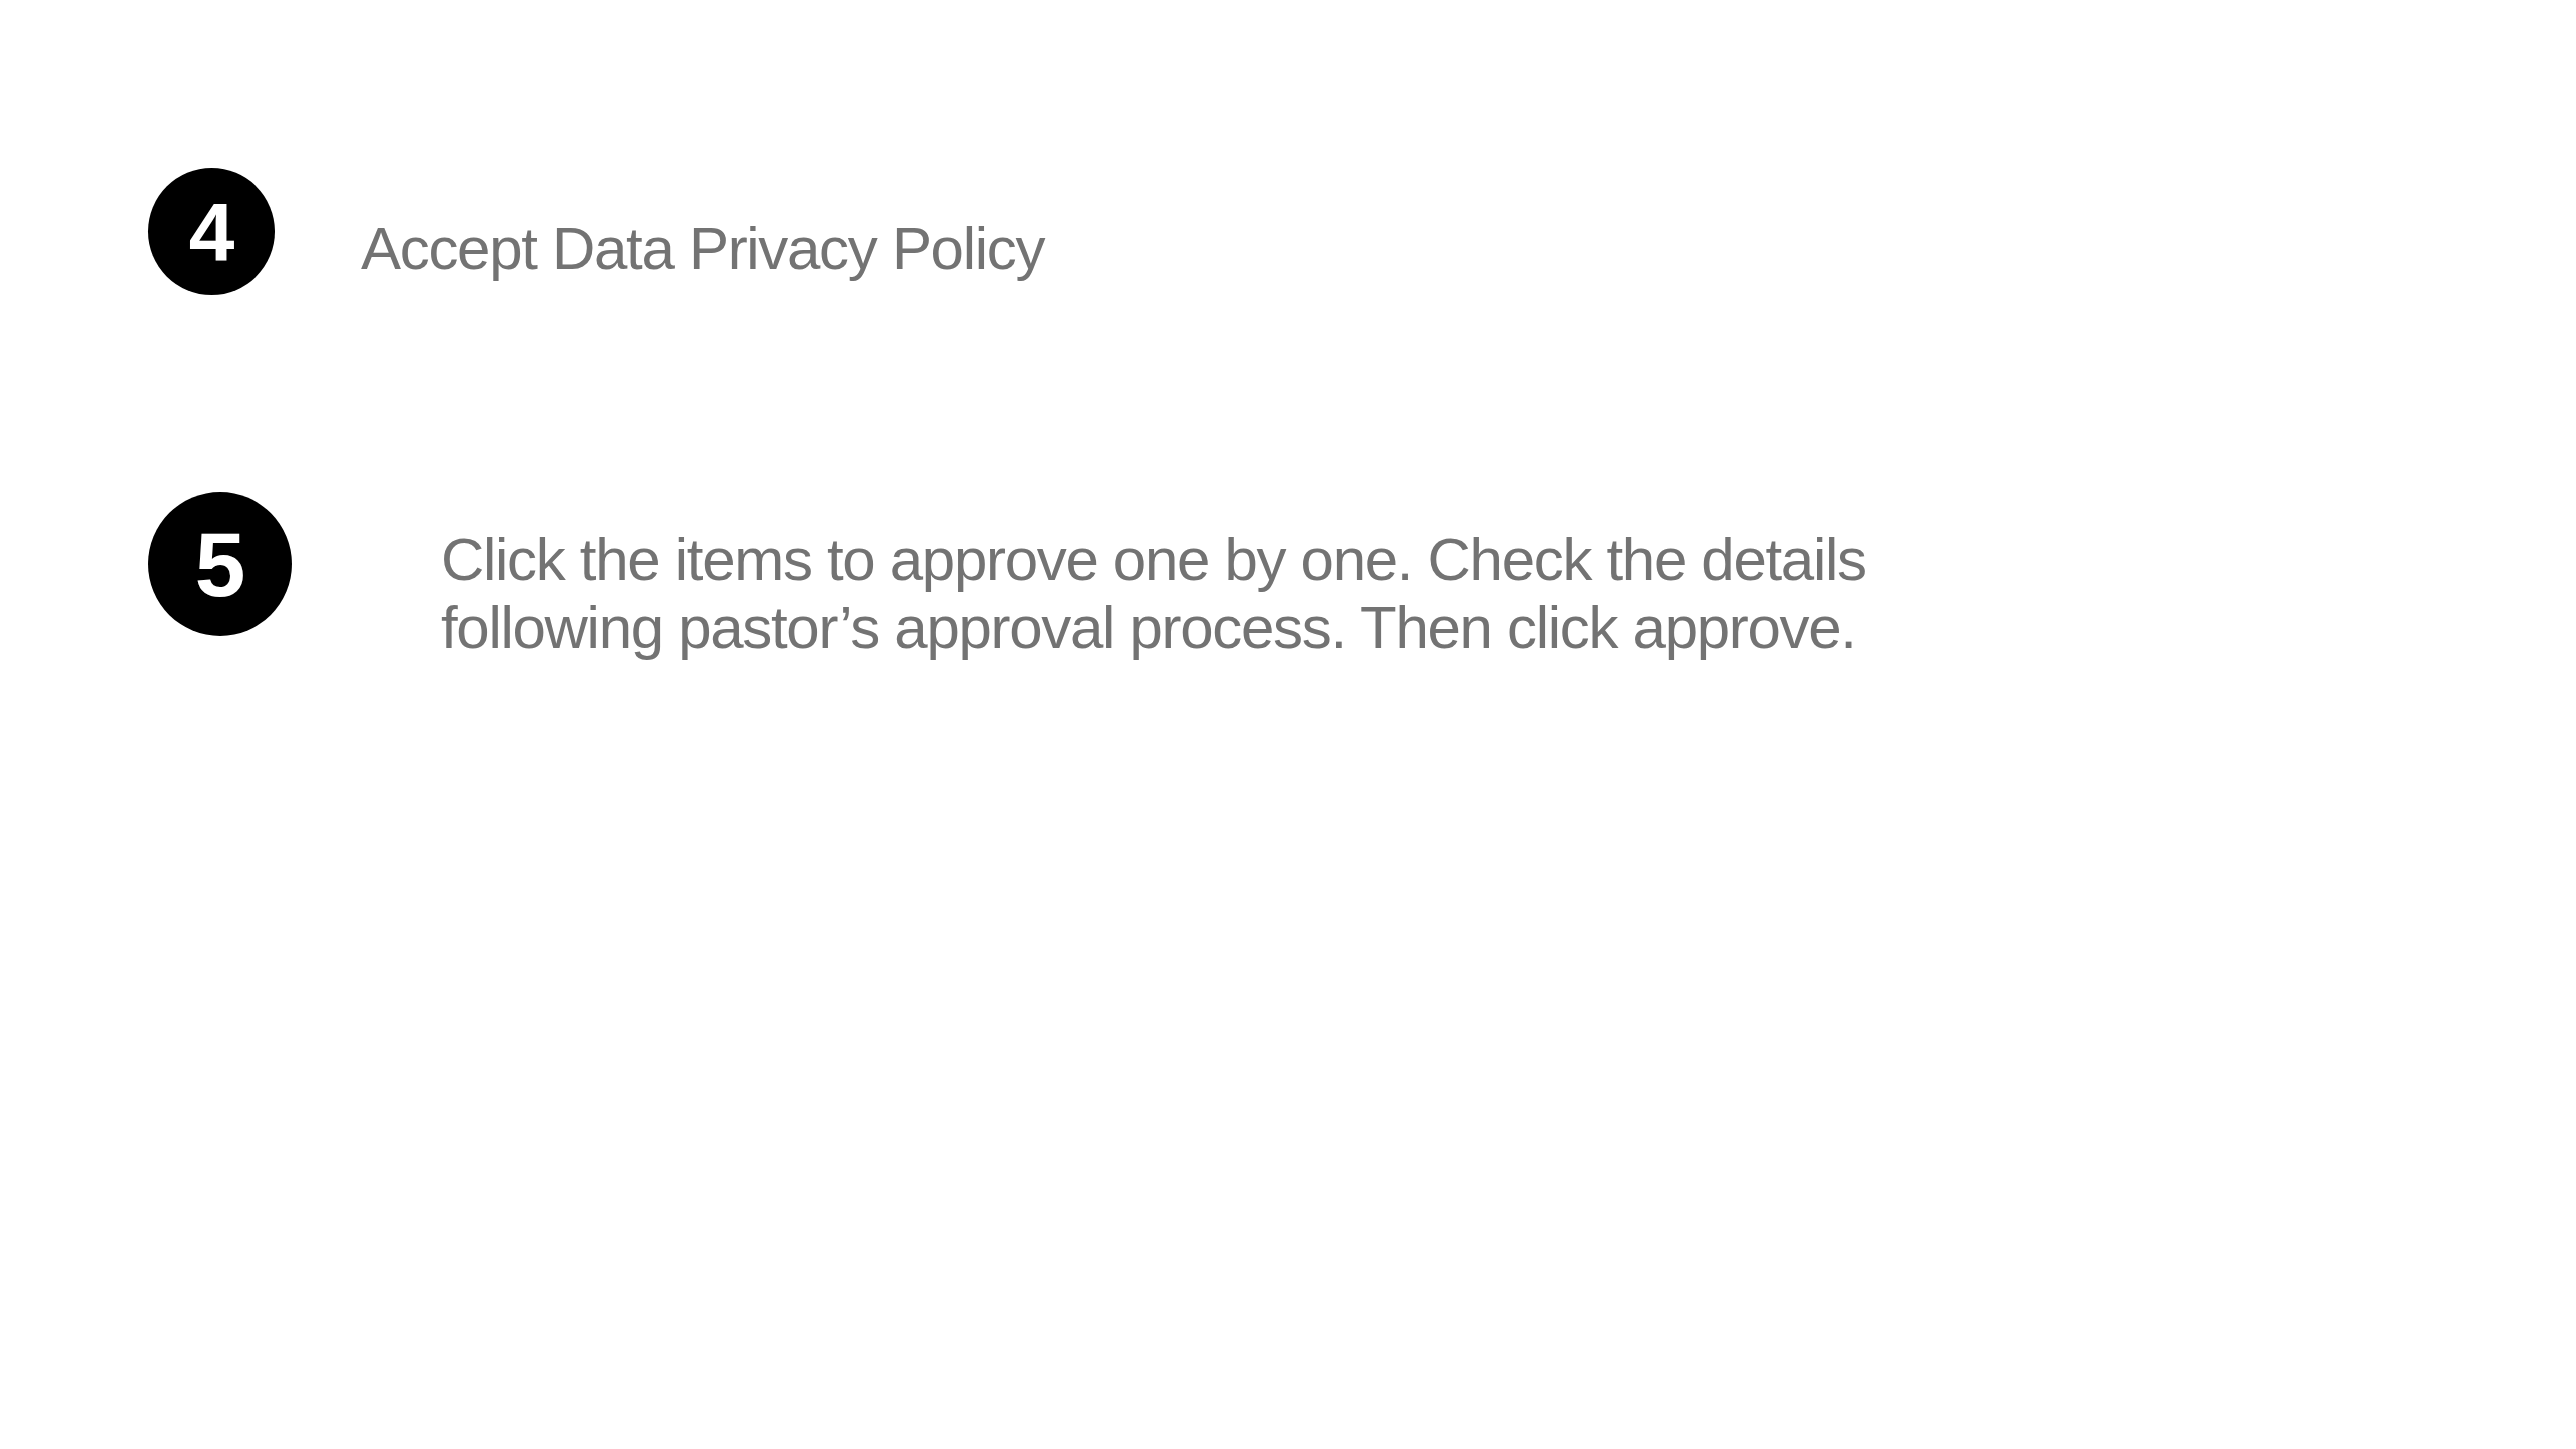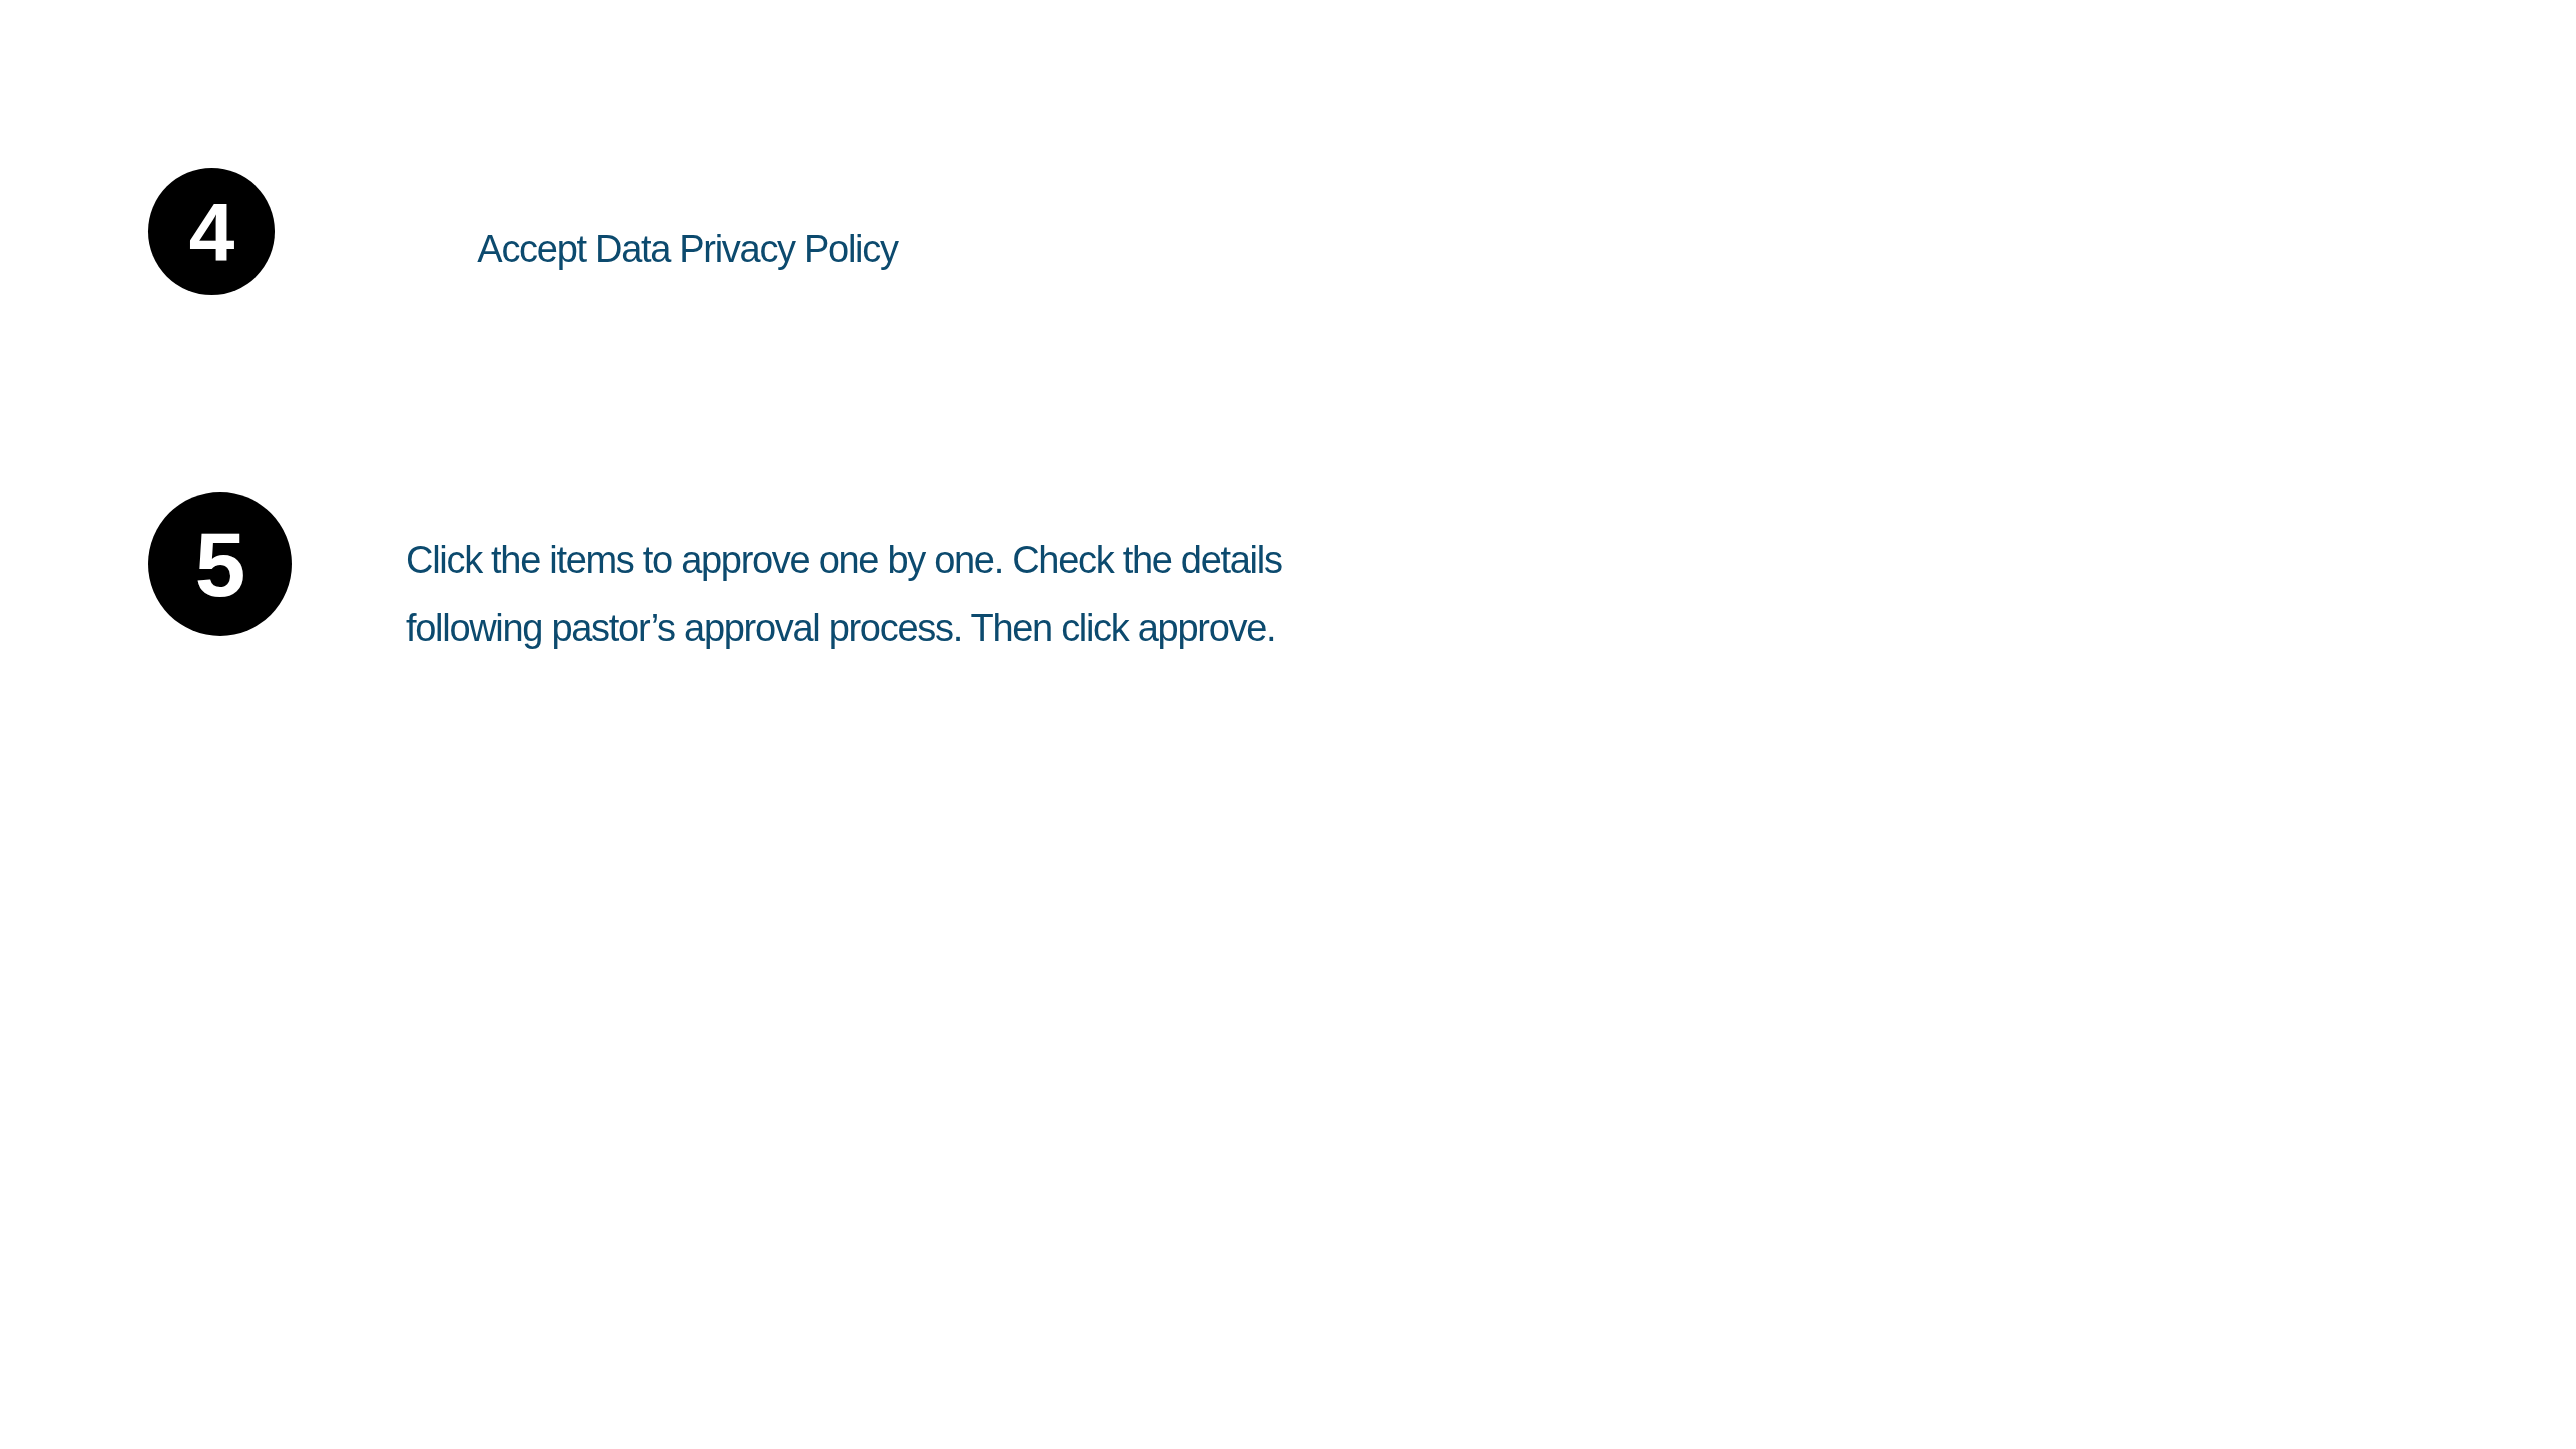--- a/index.html
+++ b/index.html
@@ -45,37 +45,37 @@
     left: 148px;
     top: 492px;
     width: 144px;
     height: 144px;
   }
   .badge-5 span {
     font-size: 91px;
   }
   .step-text {
     position: absolute;
-    font-size: 38px;
+    font-size: 60px;
     letter-spacing: -1.3px;
     line-height: 68px;
-    color: #0c4a6e;
+    color: #737373;
   }
   .step-text .line {
     display: block;
     white-space: nowrap;
   }
   .text-4 {
     left: 361px;
     top: 215px;
     width: 653px;
     text-align: center;
   }
   .text-5 {
-    left: 406px;
+    left: 441px;
     top: 526px;
     width: 1151px;
     text-align: left;
   }
 </style>
 </head>
 <body>
 
 <div class="canvas">
 

